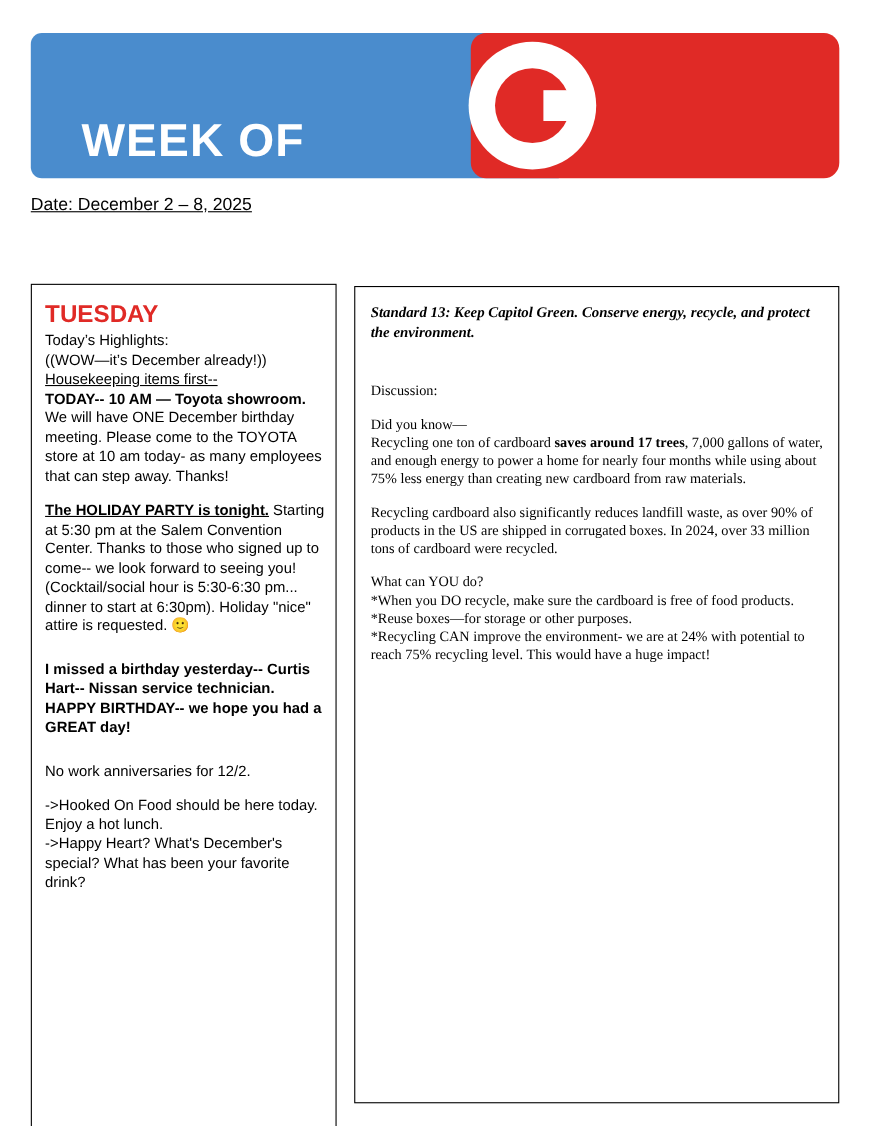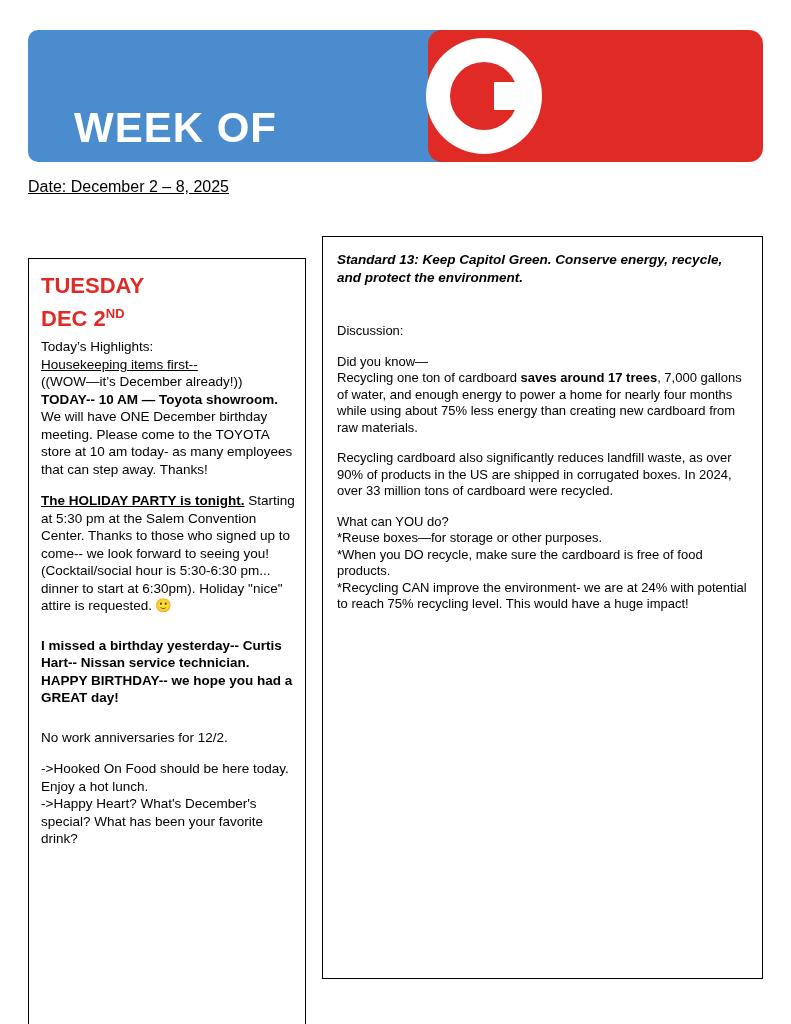--- a/index.html
+++ b/index.html
@@ -112,24 +112,25 @@
   }
   .col-left {
     left: 28px;
     top: 258px;
     width: 278px;
     height: 924px;
     padding: 14px 10px 10px 12px;
   }
   .col-right {
     left: 322px;
-    top: 236px;
+    top: 260px;
     width: 441px;
     height: 743px;
     padding: 14px 14px 10px 14px;
+    font-family: Liberation Serif, serif;
   }
 
   .day-title {
     color: #e02a26;
     font-size: 22px;
     font-weight: bold;
     line-height: 26px;
     margin: 0 0 2px 0;
   }
   .day-date {
@@ -182,28 +183,25 @@
   <div class="banner-notch"></div>
   <div class="banner-dot"></div>
   <div class="banner-dot-cut"></div>
   <div class="banner-week">WEEK OF</div>
 </div>
 
 <div class="date-line">Date: December 2 – 8, 2025</div>
 
 <div class="col col-left">
   <div class="day-title">TUESDAY</div>
-  <div class="day-date">
-    <span>DEC 2</span><sup>ND</sup>
-  </div>
 
   <div class="body-text">
     <p>Today’s Highlights:</p>
+    <p>((WOW—it’s December already!))</p>
     <p><u>Housekeeping items first--</u></p>
-    <p>((WOW—it’s December already!))</p>
     <p><b>TODAY-- 10 AM — Toyota showroom.</b><span> We will have ONE December birthday meeting.  Please come to the TOYOTA store at 10 am today- as many employees that can step away. Thanks!</span></p>
 
     <div class="spacer"></div>
 
     <p><b><u>The HOLIDAY PARTY is tonight.</u></b><span> Starting at 5:30 pm at the Salem Convention Center. Thanks to those who signed up to come-- we look forward to seeing you! (Cocktail/social hour is 5:30-6:30 pm... dinner to start at 6:30pm). Holiday "nice" attire is requested. </span><span>🙂</span></p>
 
     <div class="spacer-lg"></div>
 
     <p><b>I missed a birthday yesterday-- Curtis Hart-- Nissan service technician. HAPPY BIRTHDAY-- we hope you had a GREAT day!</b></p>
 
@@ -232,17 +230,17 @@
     <p>Did you know—</p>
     <p><span>Recycling one ton of cardboard </span><b>saves around 17 trees</b><span>, 7,000 gallons of water, and enough energy to power a home for nearly four months while using about 75% less energy than creating new cardboard from raw materials.</span></p>
 
     <div class="spacer"></div>
 
     <p>Recycling cardboard also significantly reduces landfill waste, as over 90% of products in the US are shipped in corrugated boxes. In 2024, over 33 million tons of cardboard were recycled.</p>
 
     <div class="spacer"></div>
 
     <p>What can YOU do?</p>
+    <p>*When you DO recycle, make sure the cardboard is free of food products.</p>
     <p>*Reuse boxes—for storage or other purposes.</p>
-    <p>*When you DO recycle, make sure the cardboard is free of food products.</p>
     <p>*Recycling CAN improve the environment- we are at 24% with potential to reach 75% recycling level. This would have a huge impact!</p>
   </div>
 </div>
 
 </body></html>

